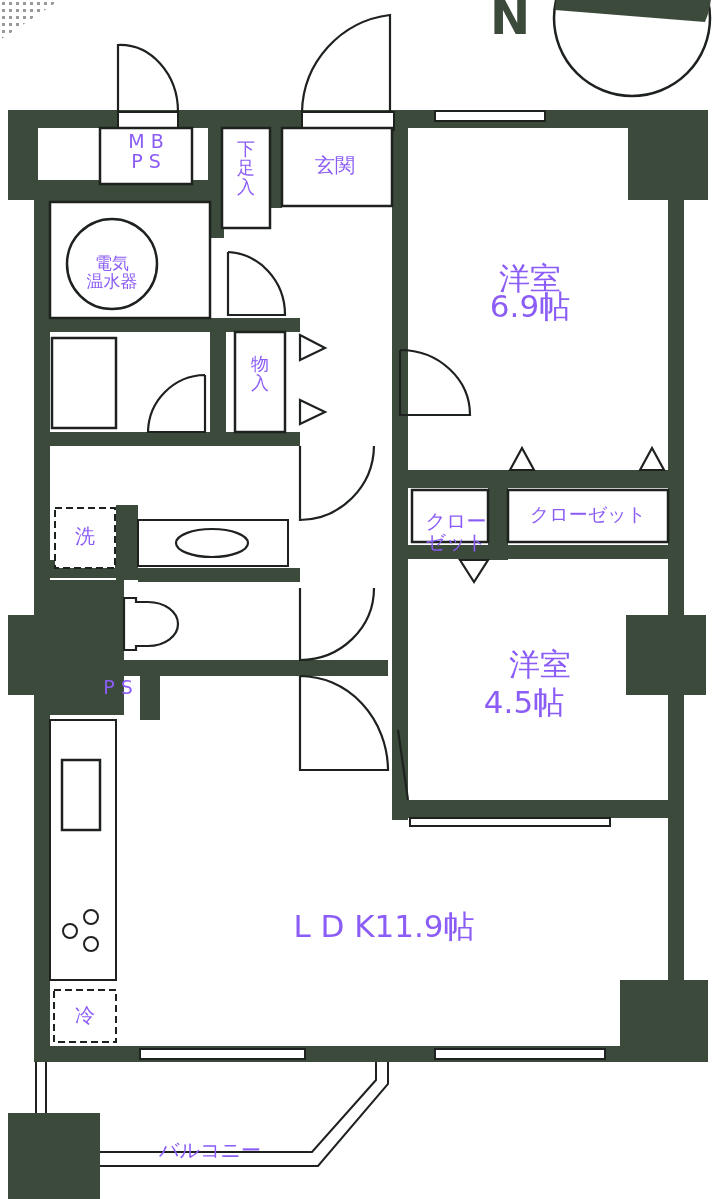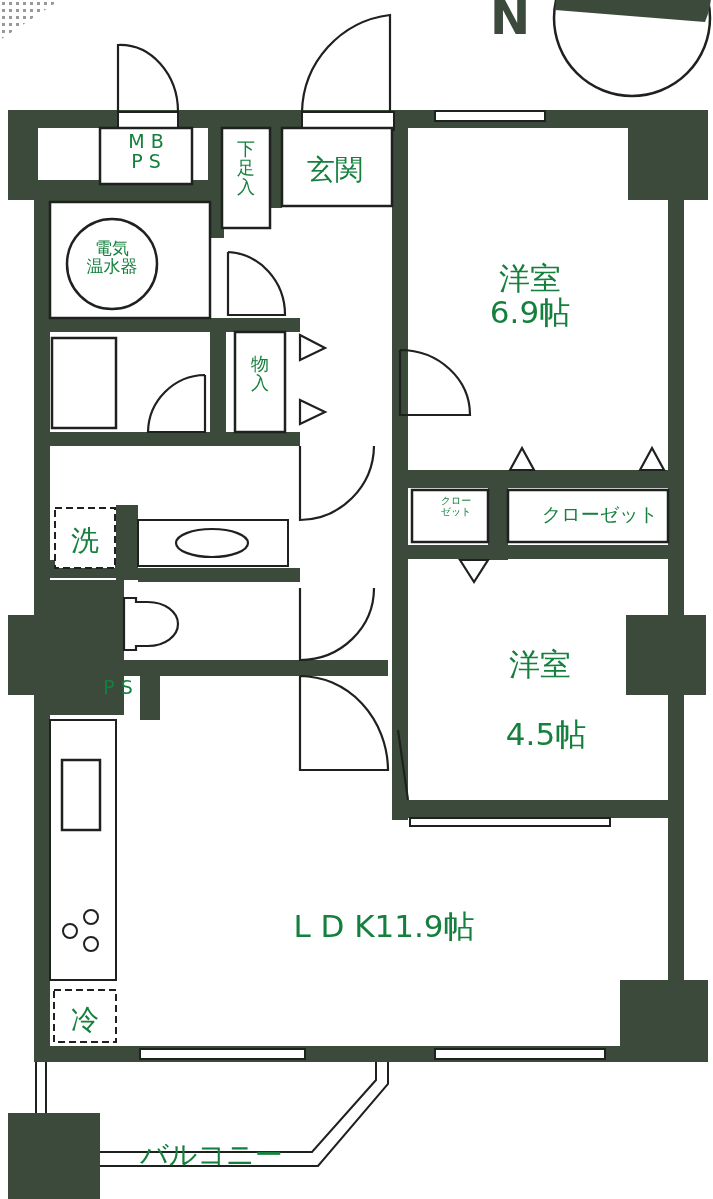--- a/index.html
+++ b/index.html
@@ -1,21 +1,21 @@
 <!DOCTYPE html>
 <html><head>
 <meta charset="utf-8">
 <style>
   html, body { margin:0; padding:0; background:#fff; }
   body { width:713px; height:1199px; position:relative; overflow:hidden; font-family:"DejaVu Sans", sans-serif; }
   #plan { position:absolute; left:0; top:0; }
-  .lbl { position:absolute; color:#15803d; font-family:"DejaVu Sans", sans-serif; text-align:center; line-height:1.05; white-space:pre; }
+  .lbl { position:absolute; color:#8b5cf6; font-family:"DejaVu Sans", sans-serif; text-align:center; line-height:1.05; white-space:pre; }
   .big { font-size:31px; }
-  .mid { font-size:28px; }
-  .sm { font-size:15px; }
+  .mid { font-size:20px; }
+  .sm { font-size:15px;margin-top:15px; }
   .halftone { position:absolute; left:0; top:0; width:60px; height:40px;
     background-image: radial-gradient(circle, #999 1.6px, transparent 1.8px);
     background-size:7px 7px; clip-path: polygon(0 0, 100% 0, 0 100%); }
 </style>
 </head>
 <body>
 
 <div class="halftone"></div>
 
 <svg id="plan" width="713" height="1199" viewBox="0 0 713 1199">
@@ -135,23 +135,23 @@
 P S</div>
 <div class="lbl mid" style="left:232px;top:140px;width:28px;font-size:18px;">下
 足
 入</div>
 <div class="lbl mid" style="left:300px;top:155px;width:70px;">玄関</div>
 <div class="lbl sm" style="left:72px;top:240px;width:80px;font-size:17px;">電気
 温水器</div>
 <div class="lbl mid" style="left:242px;top:355px;width:36px;font-size:18px;">物
 入</div>
 <div class="lbl big" style="left:470px;top:262px;width:120px;">洋室</div>
-<div class="lbl big" style="left:470px;top:296px;width:120px;">6.9帖</div>
-<div class="lbl sm" style="left:412px;top:496px;width:88px;font-size:10px;">クロー
+<div class="lbl big" style="left:470px;top:290px;width:120px;">6.9帖</div>
+<div class="lbl sm" style="left:412px;top:496px;width:88px;font-size:20px;">クロー
 ゼット</div>
-<div class="lbl mid" style="left:508px;top:505px;width:160px;font-size:19px;padding-left:12px;">クローゼット</div>
+<div class="lbl mid" style="left:508px;top:505px;width:160px;font-size:19px;">クローゼット</div>
 <div class="lbl mid" style="left:55px;top:526px;width:60px;">洗</div>
 <div class="lbl mid" style="left:92px;top:678px;width:52px;font-size:19px;">P S</div>
 <div class="lbl big" style="left:480px;top:648px;width:120px;">洋室</div>
-<div class="lbl big" style="left:486px;top:686px;width:120px;margin-top:32px;">4.5帖</div>
+<div class="lbl big" style="left:464px;top:686px;width:120px;">4.5帖</div>
 <div class="lbl big" style="left:264px;top:910px;width:240px;">L D K11.9帖</div>
 <div class="lbl mid" style="left:54px;top:1005px;width:62px;">冷</div>
 <div class="lbl mid" style="left:140px;top:1100px;width:140px;margin-top:40px;">バルコニー</div>
 
 </body></html>

